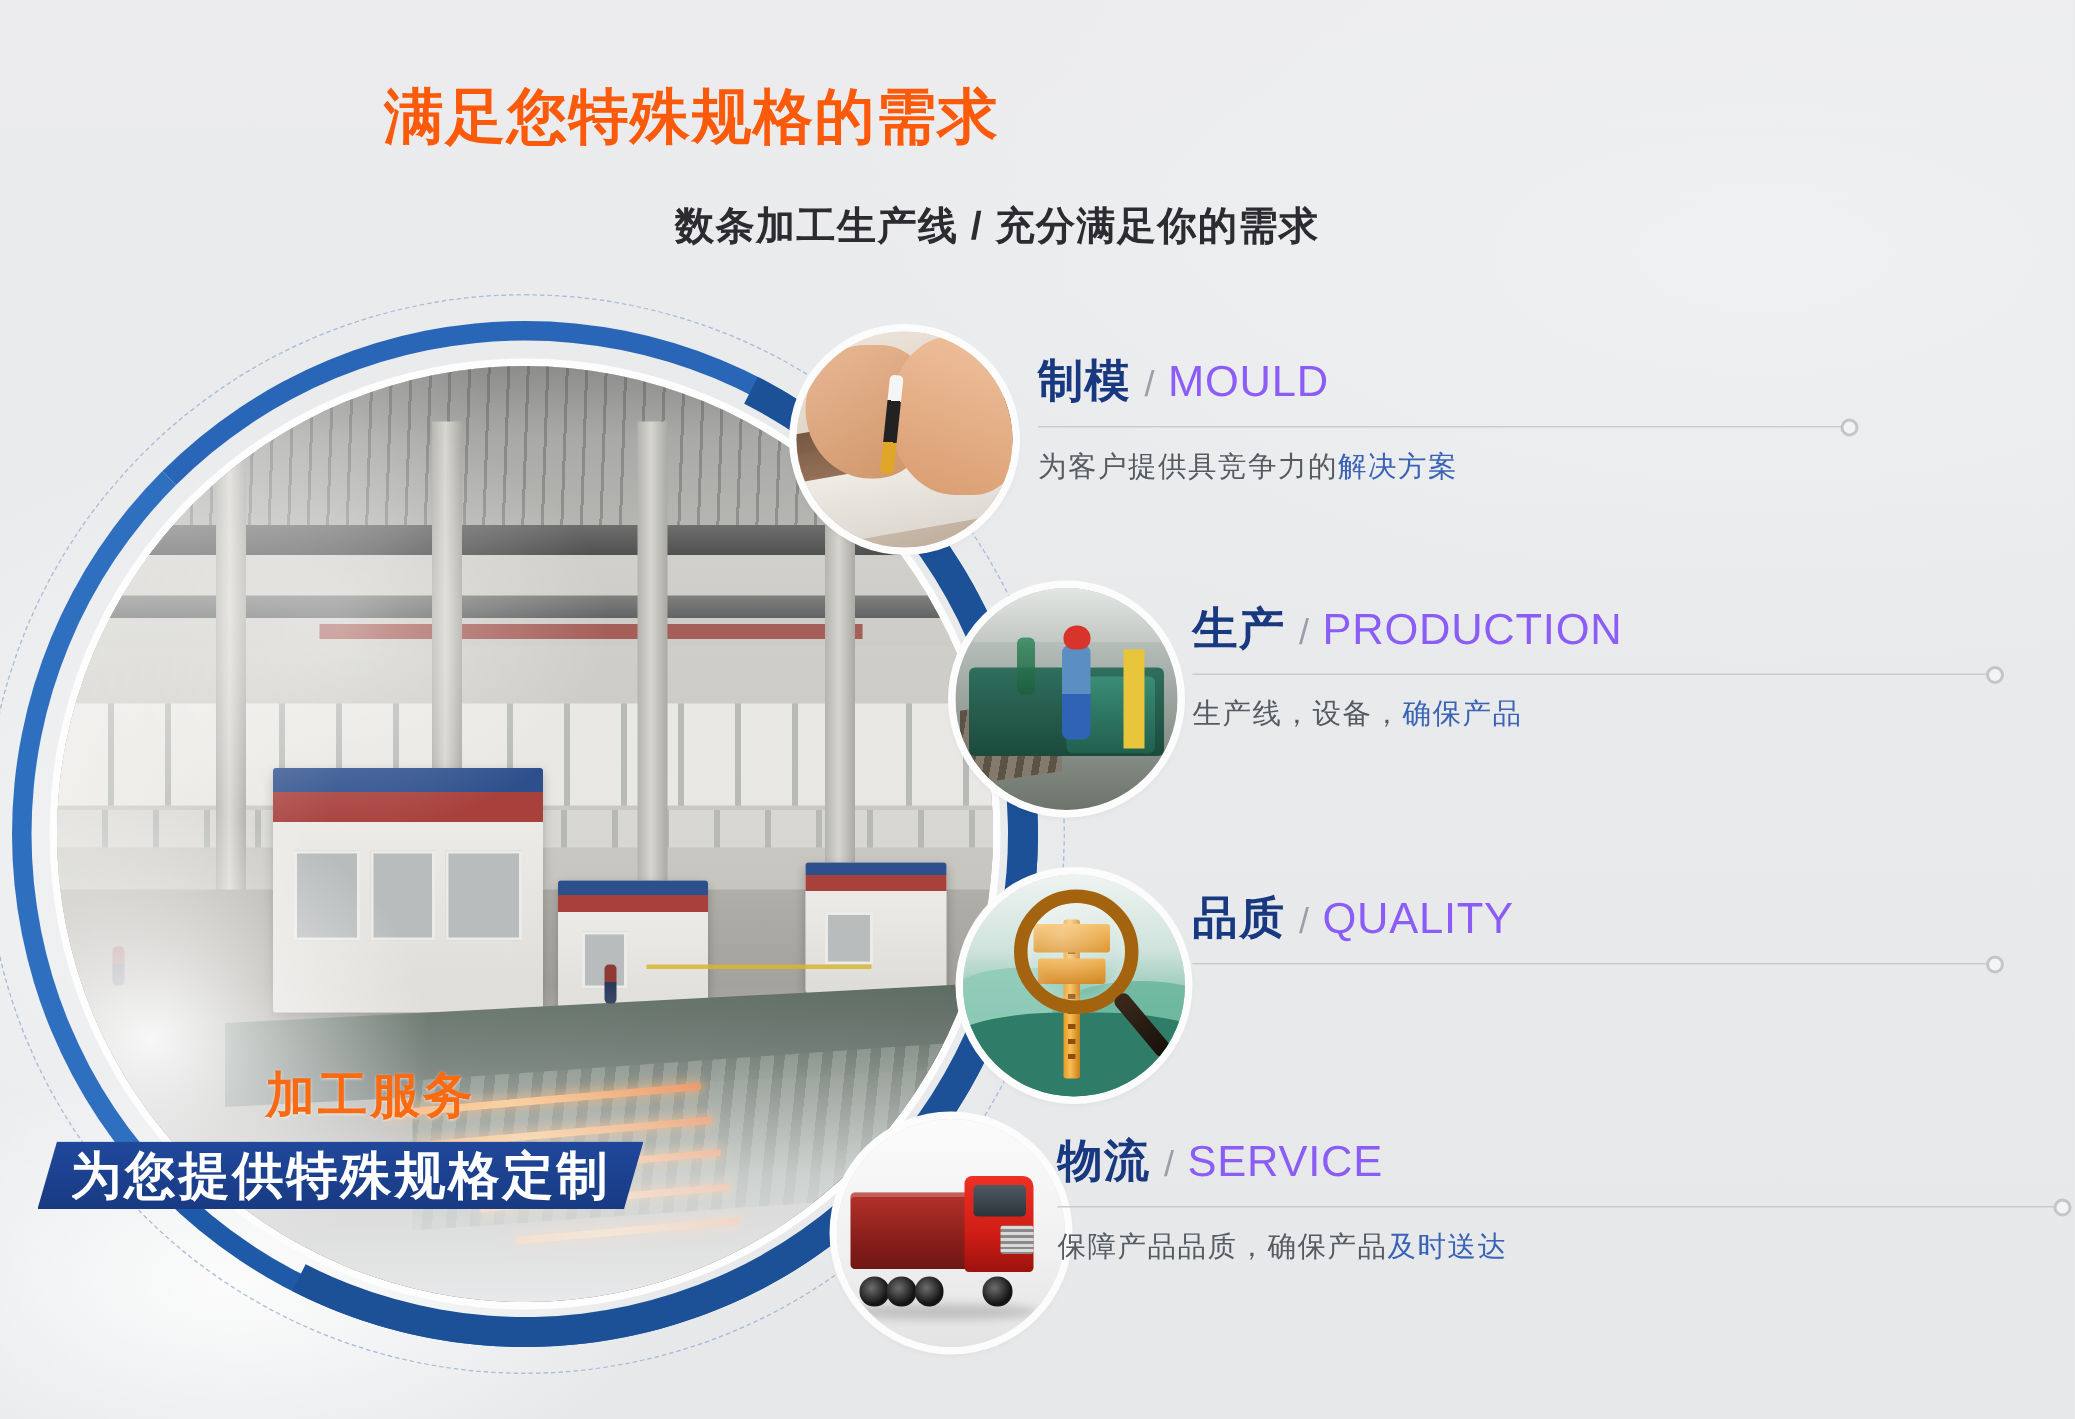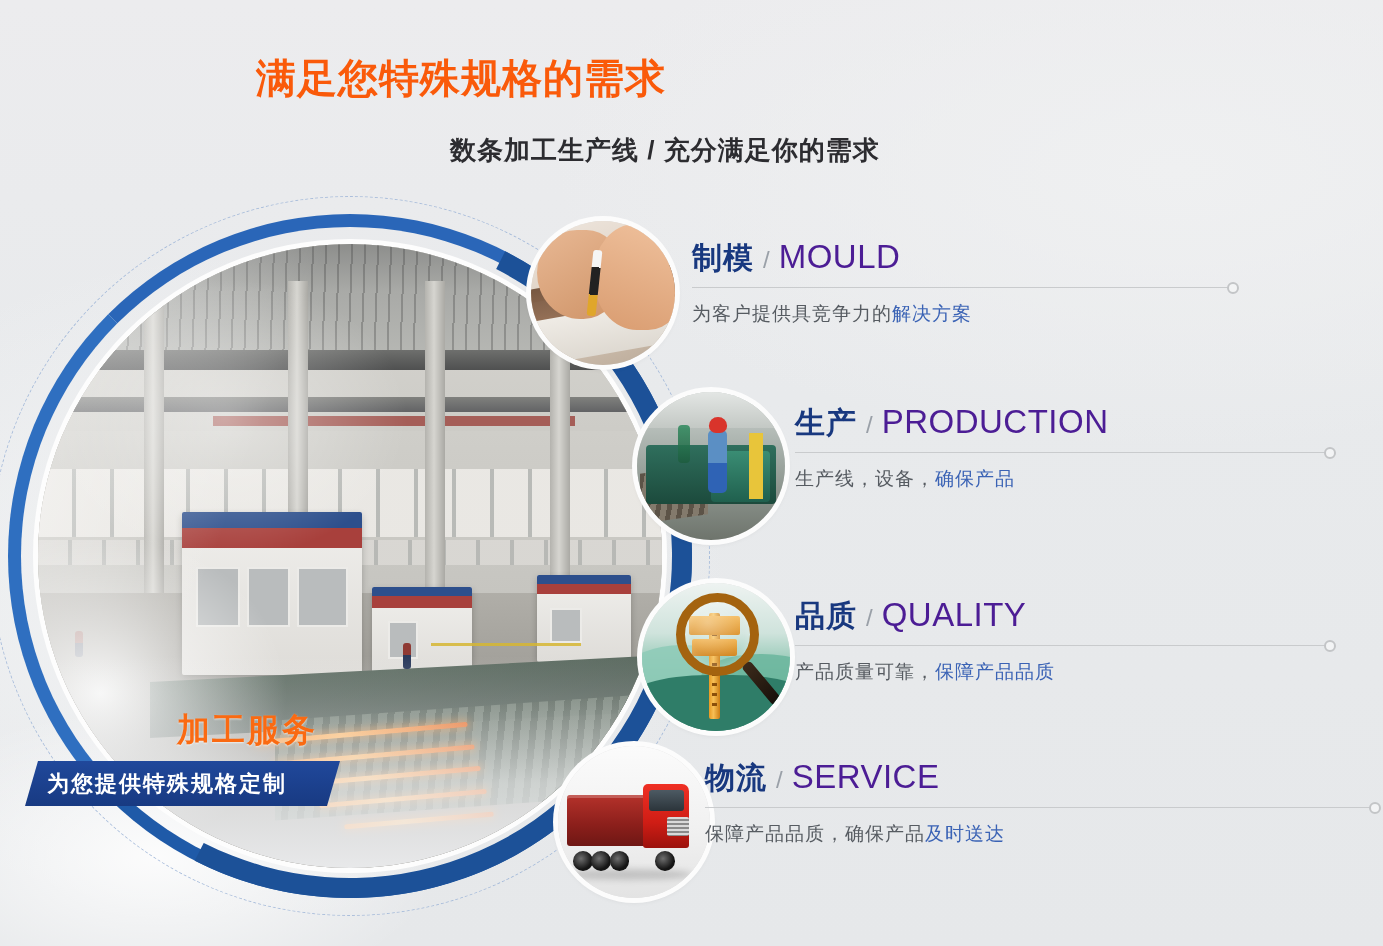--- a/index.html
+++ b/index.html
@@ -158,36 +158,36 @@
   }
   .svc-banner{
     position:absolute;left:25px;top:761px;
     height:45px;min-width:315px;
     background:linear-gradient(180deg,#20489b 0%,#183a82 100%);
     clip-path:polygon(13px 0,100% 0,calc(100% - 13px) 100%,0 100%);
     display:flex;align-items:center;
     box-shadow:0 2px 5px rgba(0,0,0,.2);
   }
   .svc-banner span{
-    color:#ffffff;font-size:22px;font-weight:bold;
+    color:#ffffff;font-size:34px;font-weight:bold;
     letter-spacing:2px;padding:0 22px;white-space:nowrap;
   }
 
   
   .feature{position:absolute;}
   .f-thumb{
     position:absolute;border-radius:50%;overflow:hidden;
     background:#ddd;
     box-shadow:0 0 0 5px #fcfcfc,0 2px 7px rgba(0,0,0,.16);
   }
   .f-body{position:absolute;}
   .f-head{display:flex;align-items:baseline;white-space:nowrap;line-height:1;}
   .f-cn{color:#18387f;font-size:30px;font-weight:bold;letter-spacing:1px;}
   .f-sep{color:#9aa0a8;font-size:24px;margin:0 9px;font-weight:normal;}
-  .f-en{color:#4c1d95;font-size:33px;letter-spacing:.5px;}
+  .f-en{color:#8b5cf6;font-size:29px;letter-spacing:.5px;}
   .f-rule{
     position:relative;height:1px;background:#c9cbcd;margin-top:14px;
   }
   .f-rule::after{
     content:"";position:absolute;right:-11px;top:-5px;
     width:8px;height:8px;border-radius:50%;
     background:#f3f4f5;border:2px solid #c3c5c7;
   }
   .f-desc{
     margin-top:13px;font-size:19px;color:#565b61;letter-spacing:1px;white-space:nowrap;
@@ -396,23 +396,20 @@
           <div class="handle"></div>
       </div>
     </div>
     <div class="f-body" style="left:795px;top:598px;width:530px;">
       <div class="f-head">
         <span class="f-cn">品质</span>
         <span class="f-sep">/</span>
         <span class="f-en">QUALITY</span>
       </div>
       <div class="f-rule"></div>
-      <div class="f-desc">
-        <span>产品质量可靠，</span><span class="hl">保障产品品质</span>
-      </div>
     </div>
   </div>
 
   <div class="feature" style="left:0;top:0;">
     <div class="f-thumb" style="left:558px;top:746px;width:152px;height:152px;">
       <div class="t-serv">
         <div class="shadow"></div>
         <div class="trailer"></div>
           <div class="cab"></div>
         <div class="wind"></div>

